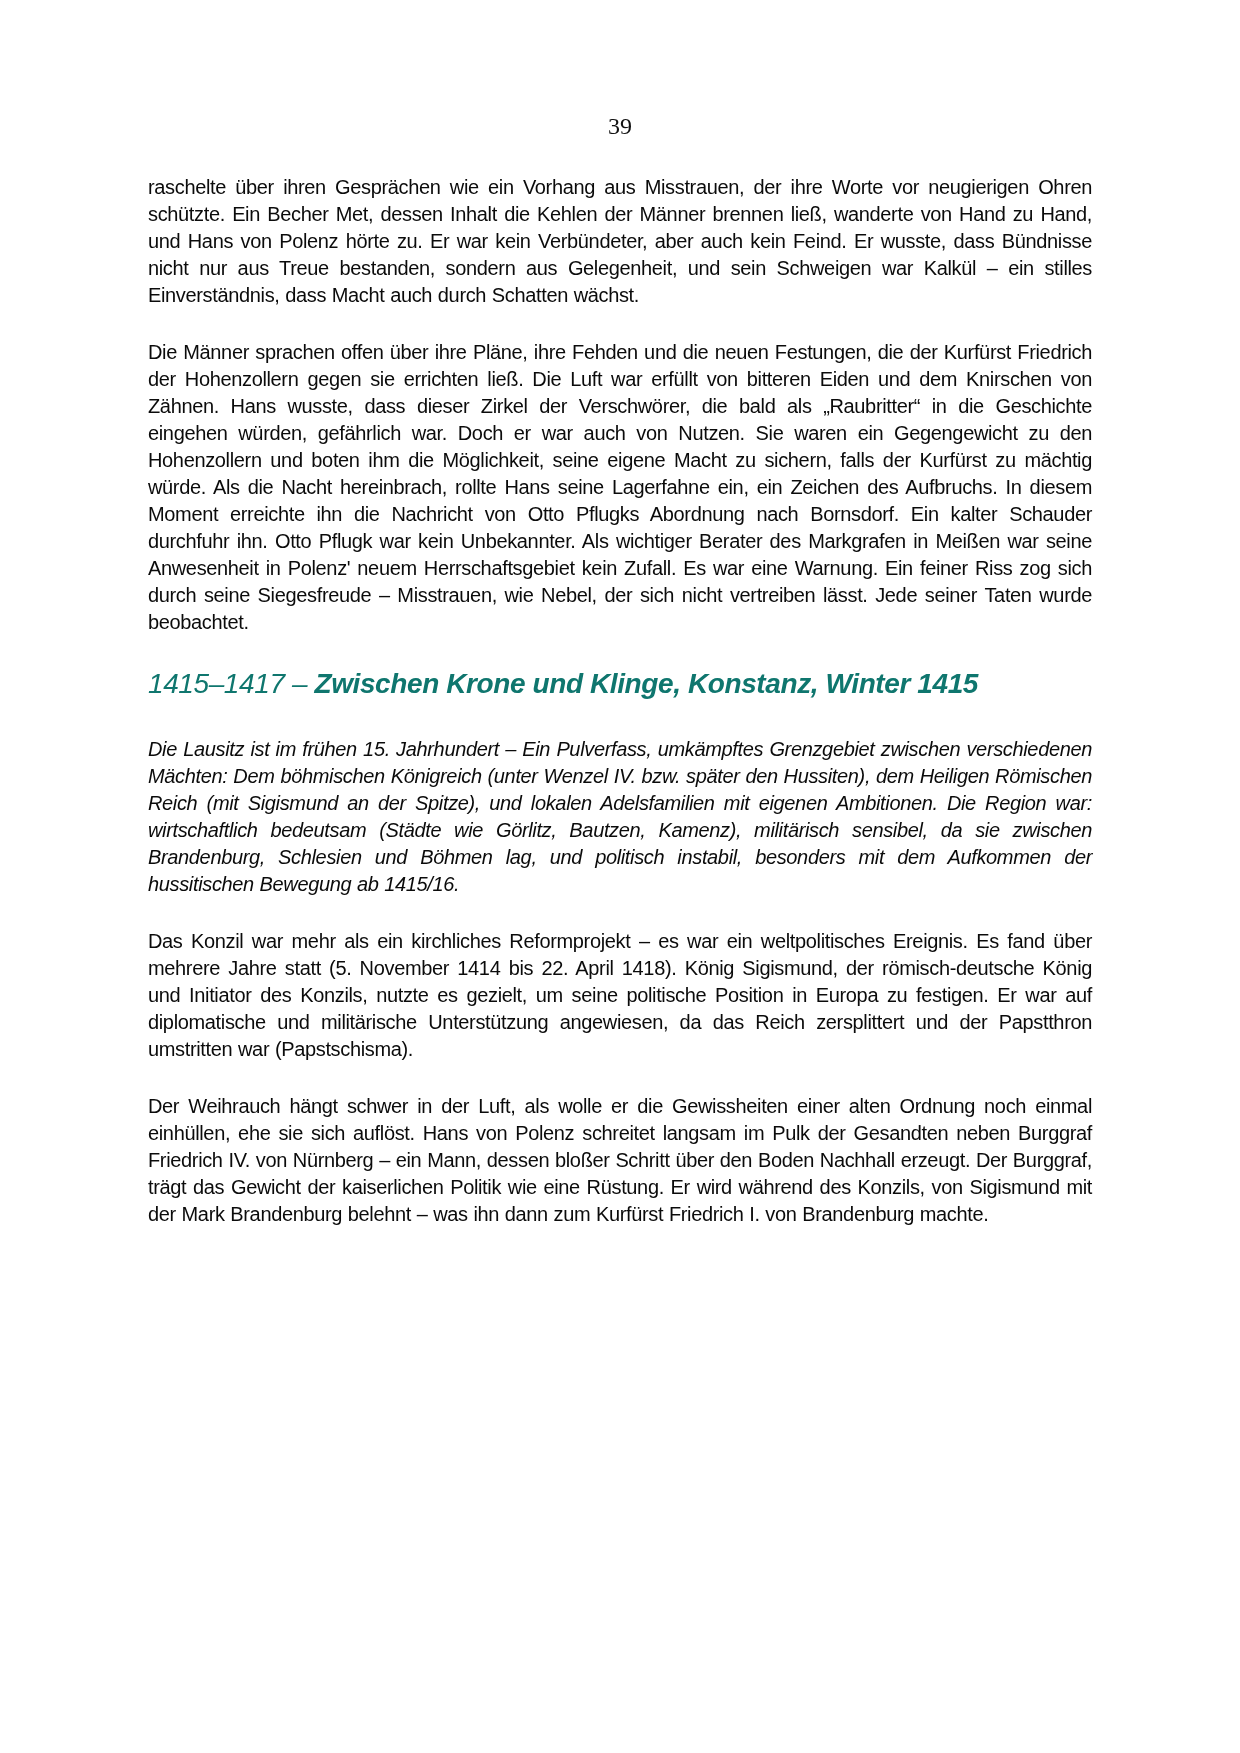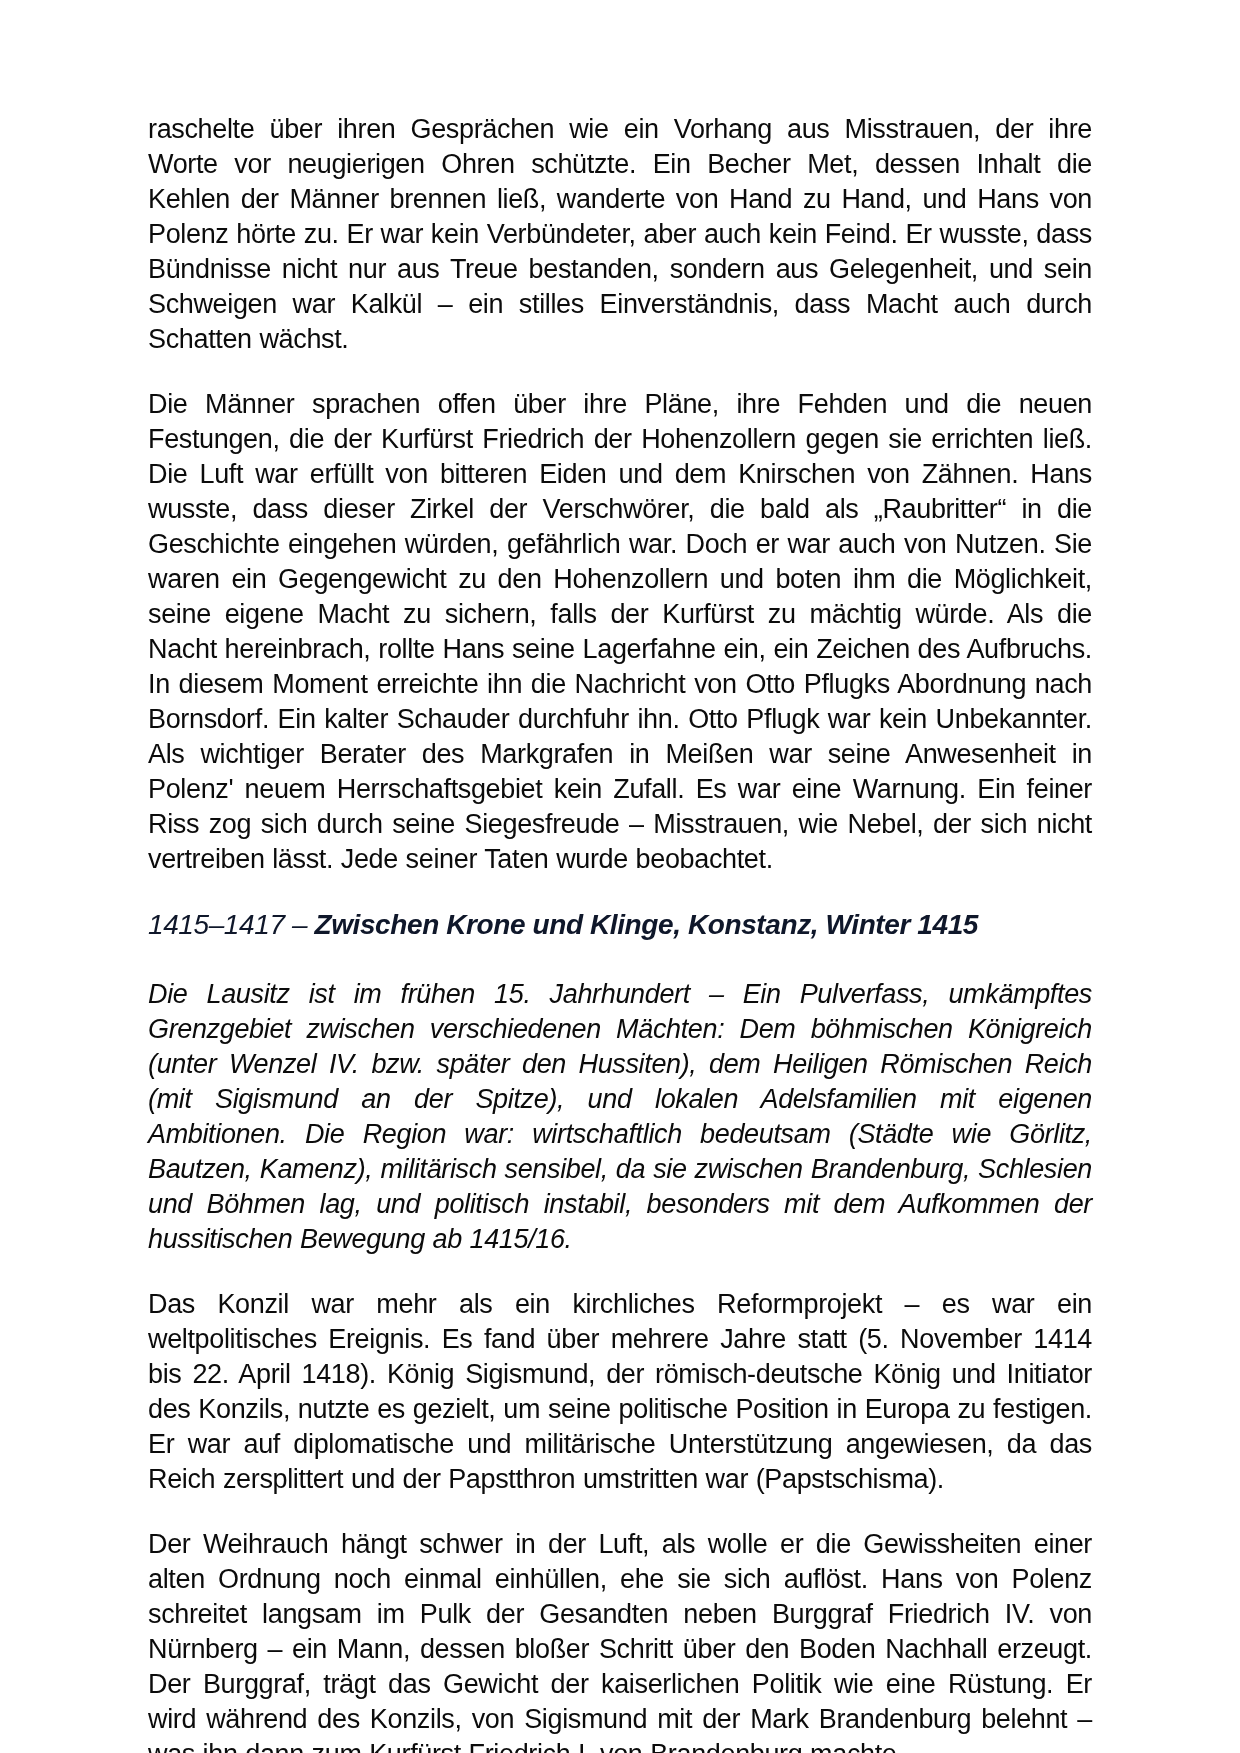--- a/index.html
+++ b/index.html
@@ -21,53 +21,54 @@
   }
   .page-number {
     text-align: center;
     font-family: "Liberation Serif", serif;
     font-size: 24px;
     line-height: 28px;
     margin: 0 0 34px 0;
     color: #111111;
   }
   p.body {
-    font-size: 27px;
-    line-height: 35px;
+    font-size: 20px;
+    line-height: 27px;
     letter-spacing: -0.35px;
     text-align: justify;
     text-justify: inter-word;
     margin: 0 0 30px 0;
     hyphens: none;
     -webkit-hyphens: none;
     word-spacing: 0.5px;
   }
   p.lede {
     font-style: italic;
   }
   h2.section-heading {
     font-size: 28px;
     line-height: 36px;
     font-style: italic;
     font-weight: 700;
     letter-spacing: -0.4px;
     margin: 24px 0 34px 0;
-    color: #0f172a;
+    color: #0f766e;
     white-space: nowrap;
   }
   h2.section-heading .heading-prefix {
     font-weight: 400;
     font-style: italic;
   }
 </style>
 </head>
 <body>
 
 <div class="page">
 
+  <div class="page-number">39</div>
 
   <p class="body">raschelte über ihren Gesprächen wie ein Vorhang aus Misstrauen, der ihre Worte vor neugierigen Ohren schützte. Ein Becher Met, dessen Inhalt die Kehlen der Männer brennen ließ, wanderte von Hand zu Hand, und Hans von Polenz hörte zu. Er war kein Verbündeter, aber auch kein Feind. Er wusste, dass Bündnisse nicht nur aus Treue bestanden, sondern aus Gelegenheit, und sein Schweigen war Kalkül – ein stilles Einverständnis, dass Macht auch durch Schatten wächst.</p>
 
   <p class="body">Die Männer sprachen offen über ihre Pläne, ihre Fehden und die neuen Festungen, die der Kurfürst Friedrich der Hohenzollern gegen sie errichten ließ. Die Luft war erfüllt von bitteren Eiden und dem Knirschen von Zähnen. Hans wusste, dass dieser Zirkel der Verschwörer, die bald als „Raubritter“ in die Geschichte eingehen würden, gefährlich war. Doch er war auch von Nutzen. Sie waren ein Gegengewicht zu den Hohenzollern und boten ihm die Möglichkeit, seine eigene Macht zu sichern, falls der Kurfürst zu mächtig würde. Als die Nacht hereinbrach, rollte Hans seine Lagerfahne ein, ein Zeichen des Aufbruchs. In diesem Moment erreichte ihn die Nachricht von Otto Pflugks Abordnung nach Bornsdorf. Ein kalter Schauder durchfuhr ihn. Otto Pflugk war kein Unbekannter. Als wichtiger Berater des Markgrafen in Meißen war seine Anwesenheit in Polenz' neuem Herrschaftsgebiet kein Zufall. Es war eine Warnung. Ein feiner Riss zog sich durch seine Siegesfreude – Misstrauen, wie Nebel, der sich nicht vertreiben lässt. Jede seiner Taten wurde beobachtet.</p>
 
   <h2 class="section-heading"><span class="heading-prefix">1415–1417 – </span><span class="heading-title">Zwischen Krone und Klinge, Konstanz, Winter 1415</span></h2>
 
   <p class="body lede">Die Lausitz ist im frühen 15. Jahrhundert – Ein Pulverfass, umkämpftes Grenzgebiet zwischen verschiedenen Mächten: Dem böhmischen Königreich (unter Wenzel IV. bzw. später den Hussiten), dem Heiligen Römischen Reich (mit Sigismund an der Spitze), und lokalen Adelsfamilien mit eigenen Ambitionen. Die Region war: wirtschaftlich bedeutsam (Städte wie Görlitz, Bautzen, Kamenz), militärisch sensibel, da sie zwischen Brandenburg, Schlesien und Böhmen lag, und politisch instabil, besonders mit dem Aufkommen der hussitischen Bewegung ab 1415/16.</p>
 
 

